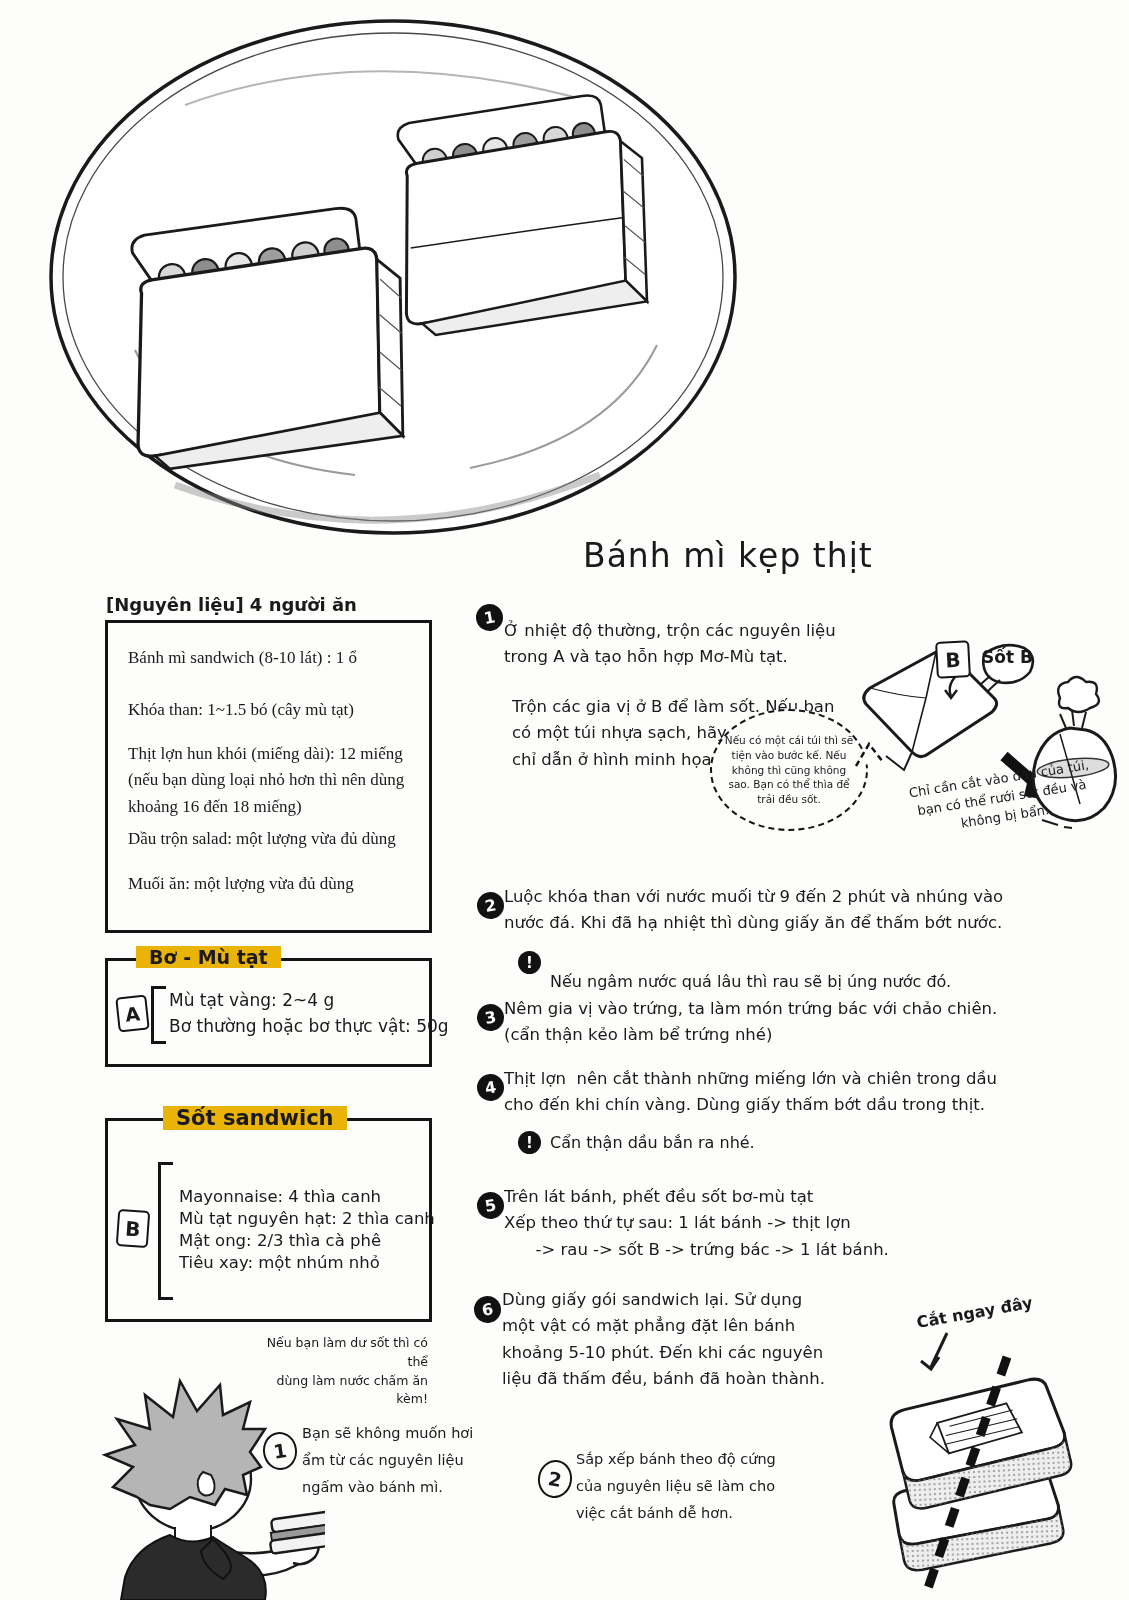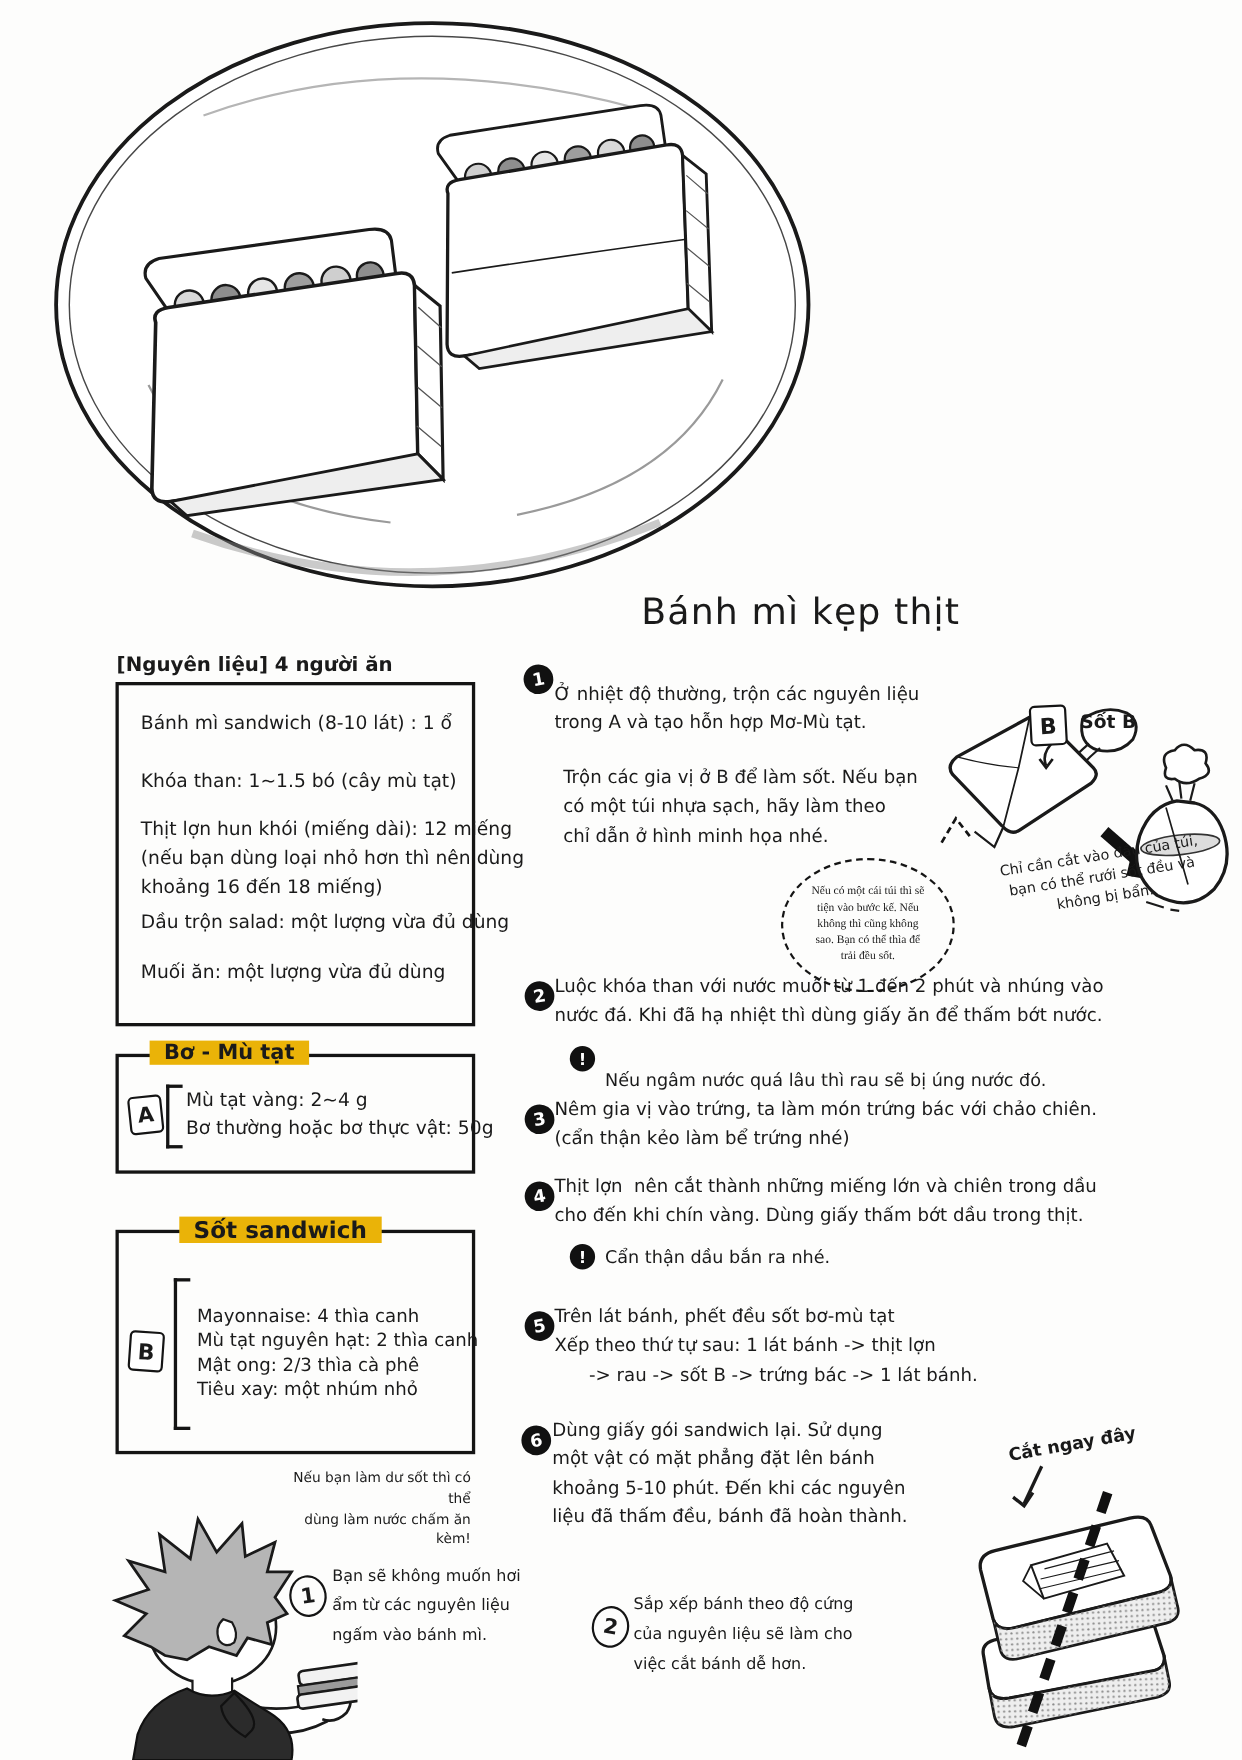--- a/index.html
+++ b/index.html
@@ -3,21 +3,21 @@
 <meta charset="utf-8">
 <style>
   html,body{margin:0;padding:0;background:#e9e9e9;}
   #page{position:relative;width:1129px;height:1600px;background:#fdfdfc;overflow:hidden;
         font-family:"DejaVu Sans",sans-serif;color:#1a1a1a;margin:0 auto;}
   .abs{position:absolute;}
   .ml{white-space:pre-wrap;}
   .hand{font-family:"DejaVu Sans",sans-serif;}
   .page-title{font-size:33px;font-weight:normal;letter-spacing:1px;white-space:nowrap;}
   .ing-header{font-size:18px;font-weight:600;}
-  .ing-item{font-size:17px;line-height:1.55;}
+  .ing-item{font-size:17px;line-height:1.55;font-family:Liberation Serif, serif;}
   .tbox{border:3px solid #141414;}
   .tbox-title{position:absolute;top:-15px;background:#eab308;padding:0 13px;font-weight:bold;}
   .letterbox{display:flex;align-items:center;justify-content:center;border:2.5px solid #141414;
              border-radius:5px;font-weight:bold;background:#fff;}
   .bracket{border-left:3px solid #141414;border-top:3px solid #141414;border-bottom:3px solid #141414;width:12px;}
   .step-badge{width:27px;height:27px;border-radius:50%;background:#111;color:#fff;display:flex;
               align-items:center;justify-content:center;font-size:16px;font-weight:bold;transform:rotate(-10deg);}
   .warn-badge{width:23px;height:23px;border-radius:50%;background:#111;color:#fff;display:flex;
               align-items:center;justify-content:center;font-size:15px;font-weight:bold;}
   .step-text{font-size:16.5px;line-height:1.6;}
@@ -144,34 +144,34 @@
       <path d="M252,62 Q246,48 260,46 Q268,36 278,46 Q292,44 288,58 Q296,68 282,72 Q270,80 260,72 Q248,74 252,62 Z" fill="#fff" stroke="#1a1a1a" stroke-width="2.4"></path>
       <ellipse cx="265" cy="132" rx="36" ry="9" fill="#ddd" stroke="#333" stroke-width="1.5" transform="rotate(-6 265 132)"></ellipse>
       <path d="M252,98 L272,168" stroke="#1a1a1a" stroke-width="1.5"></path>
       <path d="M234,184 L250,189 M256,191 L264,192" stroke="#1a1a1a" stroke-width="2"></path>
     </g>
   </svg>
 
   <div class="abs letterbox" style="left:936px;top:641px;width:30px;height:33px;font-size:20px;transform:rotate(-3deg);">B</div>
   <div class="abs soup-caption" style="left:982px;top:647px;">Sốt B</div>
 
-  <div class="abs bubble ml" style="left:710px;top:780px;width:134px;height:98px;font-family:Liberation Serif, serif;">Nếu có một cái túi thì sẽ
+  <div class="abs bubble ml" style="left:710px;top:709px;width:134px;height:98px;">Nếu có một cái túi thì sẽ
 tiện vào bước kế. Nếu
 không thì cũng không
 sao. Bạn có thể thìa để
 trải đều sốt.</div>
   <svg class="abs" style="left:853px;top:740px;" width="34" height="28" viewBox="0 0 34 28">
     <path d="M3,26 L16,4 L30,22" fill="#fdfdfc" stroke="#141414" stroke-width="2.5" stroke-dasharray="6 4"></path>
   </svg>
   <div class="abs tip-text ml" style="left:873px;top:770px;width:258px;">Chỉ cần cắt vào đầu của túi,
 bạn có thể rưới sốt đều và
 không bị bẩn.</div>
 
   <div class="abs step-badge" style="left:477px;top:892px;">2</div>
-  <div class="abs step-text ml" style="left:504px;top:884px;">Luộc khóa than với nước muối từ 1 đến 2 phút và nhúng vào
+  <div class="abs step-text ml" style="left:504px;top:884px;">Luộc khóa than với nước muối từ 9 đến 2 phút và nhúng vào
 nước đá. Khi đã hạ nhiệt thì dùng giấy ăn để thấm bớt nước.</div>
   <div class="abs warn-badge" style="left:518px;top:951px;">!</div>
   <div class="abs warn-text" style="left:550px;top:952px;margin-top:19px;">Nếu ngâm nước quá lâu thì rau sẽ bị úng nước đó.</div>
 
   <div class="abs step-badge" style="left:477px;top:1004px;">3</div>
   <div class="abs step-text ml" style="left:504px;top:996px;">Nêm gia vị vào trứng, ta làm món trứng bác với chảo chiên.
 (cẩn thận kẻo làm bể trứng nhé)</div>
 
   <div class="abs step-badge" style="left:477px;top:1074px;">4</div>
   <div class="abs step-text ml" style="left:504px;top:1066px;">Thịt lợn  nên cắt thành những miếng lớn và chiên trong dầu

